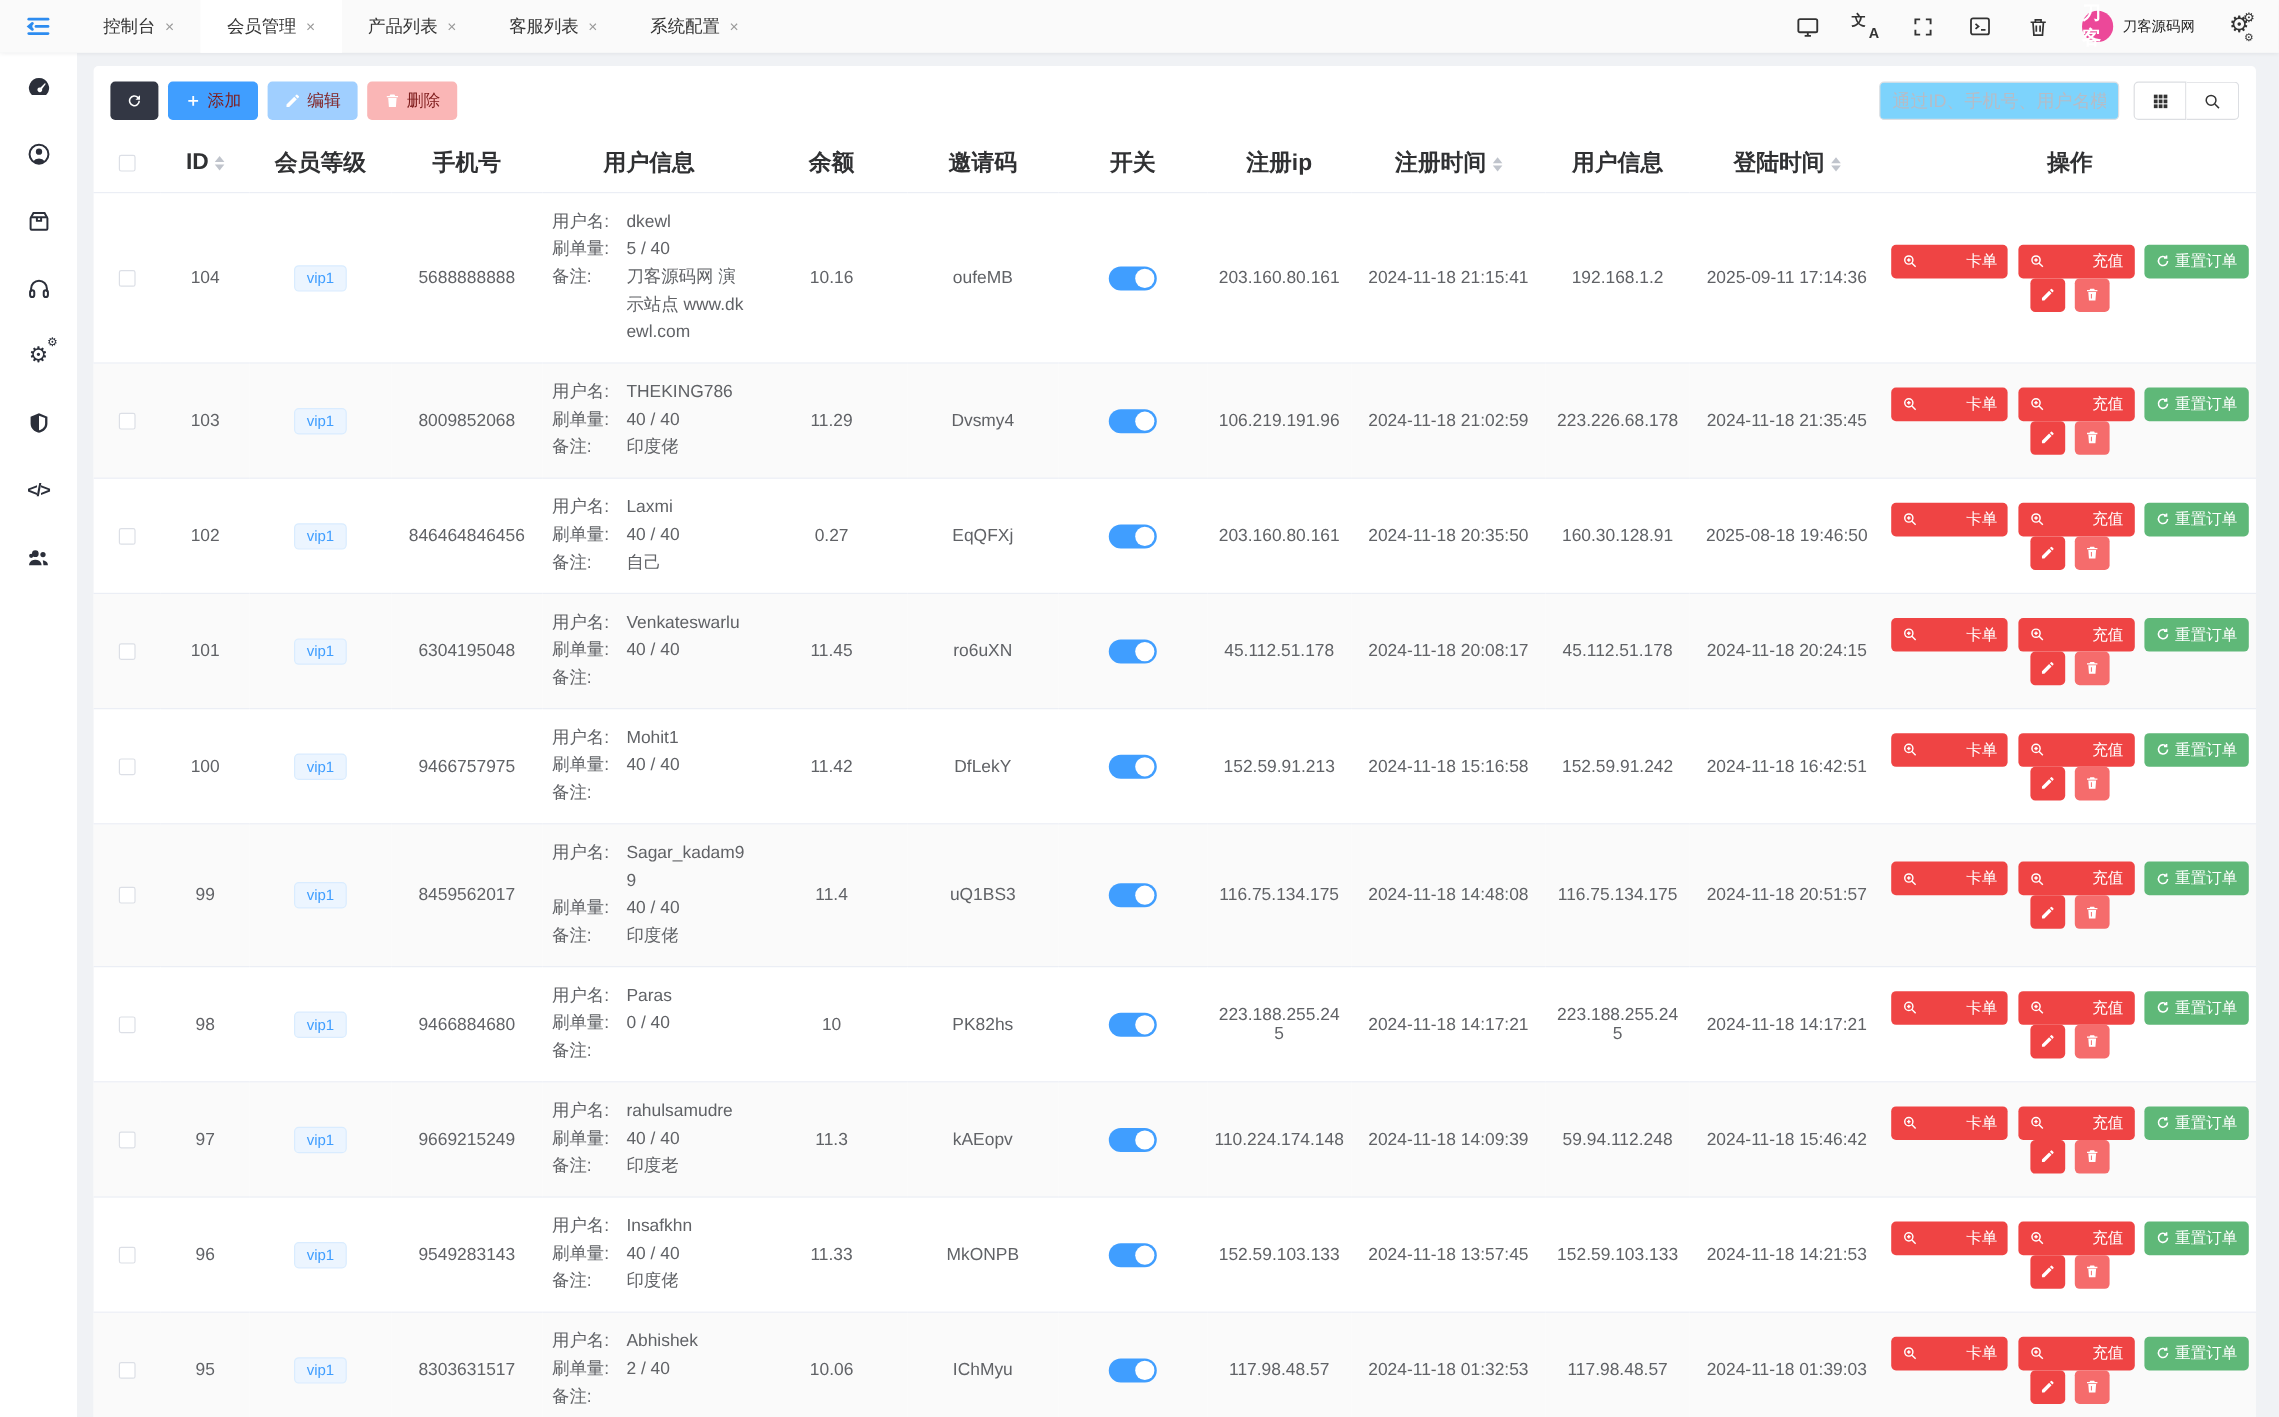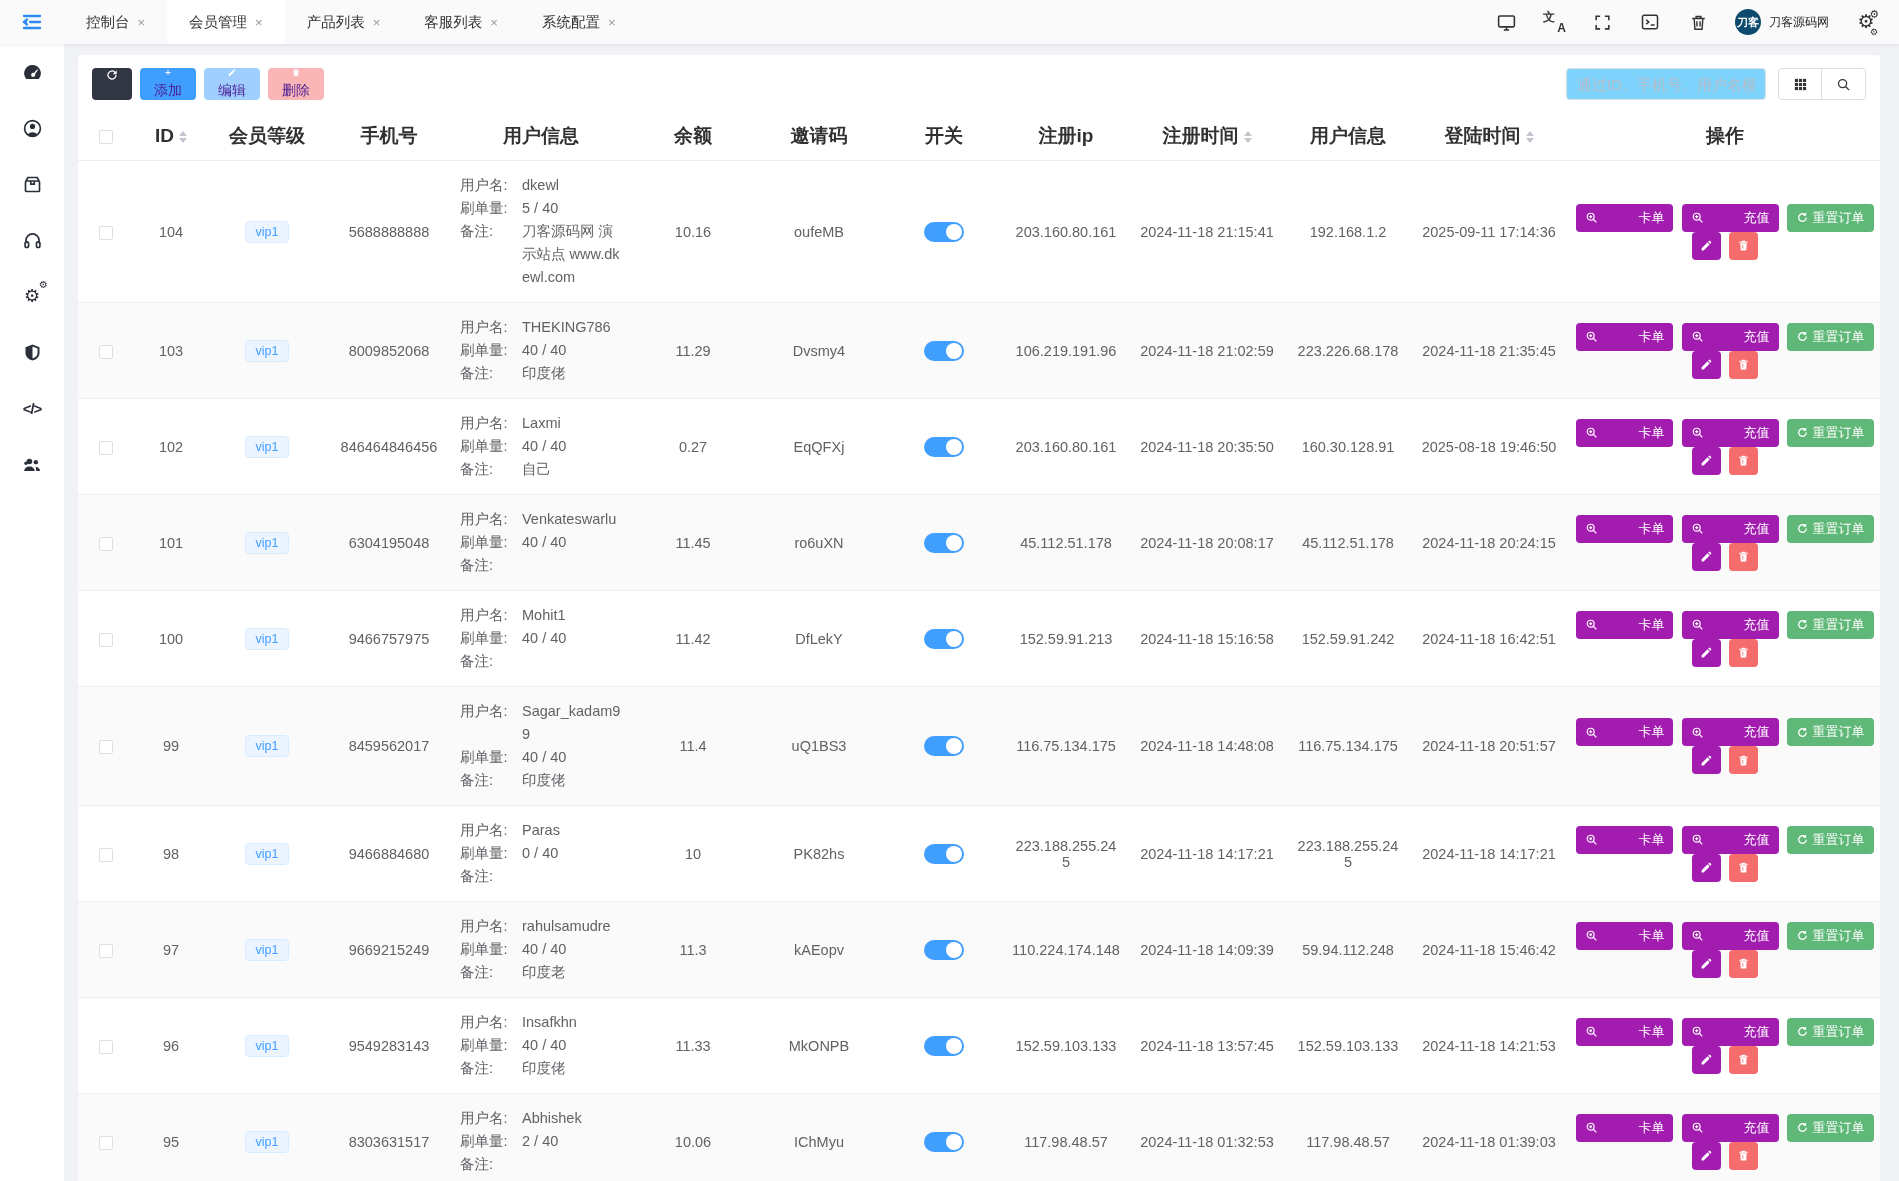--- a/index.html
+++ b/index.html
@@ -11,22 +11,22 @@
     display:flex; align-items:stretch; z-index:10; box-shadow:0 1px 4px rgba(0,21,41,.08); }
   .collapse-btn { width:64px; display:flex; align-items:center; justify-content:center; cursor:pointer; }
   .tabs { display:flex; align-items:stretch; }
   .tab { display:flex; align-items:center; gap:8px; padding:0 22px; font-size:14.5px; color:#333;
     cursor:pointer; }
   .tab.active { background:#fff; }
   .tab .x { color:#999; font-size:13px; }
   .top-actions { margin-left:auto; display:flex; align-items:center; gap:26px; padding-right:22px; color:#333; }
   .top-actions .ticon { width:22px; height:22px; display:flex; align-items:center; justify-content:center; cursor:pointer; }
   .brand { display:flex; align-items:center; gap:8px; cursor:pointer; }
-  .brand .logo { width:26px; height:26px; border-radius:50%; background:#0c4a6e; color:#fff;
-    font-size:11px; display:flex; align-items:center; justify-content:center; font-weight:bold; }
+  .brand .logo { width:26px; height:26px; border-radius:50%; background:#ec4899; color:#fff;
+    font-size:16px; display:flex; align-items:center; justify-content:center; font-weight:bold; }
   .brand .bname { font-size:12px; color:#222; }
   .gears { position:relative; width:26px; height:24px; }
   .gears .g1 { font-size:19px; line-height:24px; }
   .gears .g2 { position:absolute; right:-2px; top:-3px; font-size:11px; }
   .gears .g3 { position:absolute; right:-1px; bottom:-4px; font-size:9px; }
   .trans-icon { position:relative; width:22px; height:22px; font-weight:bold; }
   .trans-icon .zh { position:absolute; left:0; top:-2px; font-size:12px; }
   .trans-icon .en { position:absolute; right:-1px; bottom:-2px; font-size:12px; }
 
   
@@ -34,22 +34,22 @@
   .side-item { height:56px; display:flex; align-items:center; justify-content:center; color:#2b2f3a; cursor:pointer; }
   .side-item svg { width:21px; height:21px; }
   .side-item .code-txt { font-size:15px; font-weight:bold; letter-spacing:-1px; }
   .side-gear { font-size:18px; position:relative; }
   .side-gear .sg2 { position:absolute; right:-8px; top:-6px; font-size:10px; }
 
   
   .main { position:absolute; left:64px; top:44px; right:0; bottom:0; padding:11px 19px 0 14px; }
   .card { background:#fff; border-radius:4px; width:1802px; }
   .toolbar { display:flex; align-items:center; padding:13px 14px 12px 14px; }
-  .tbtn { height:32px; border:none; border-radius:4px; color:#4c1d95; font-size:14px; cursor:pointer;
-    display:inline-flex; align-items:center; gap:5px; padding:0 14px; margin-right:8px;flex-direction:column; }
+  .tbtn { height:32px; border:none; border-radius:4px; color:#7f1d1d; font-size:14px; cursor:pointer;
+    display:inline-flex; align-items:center; gap:5px; padding:0 14px; margin-right:8px; }
   .tbtn.dark { background:#333744; padding:0 13px; }
   .tbtn.blue { background:#409eff; }
   .tbtn.blue-disabled { background:#a0cfff; cursor:not-allowed; }
   .tbtn.red-disabled { background:#fab6b6; cursor:not-allowed; }
   .tbtn svg { width:14px; height:14px; }
   .toolbar-right { margin-left:auto; display:flex; align-items:center; }
   .search-input { width:200px; height:32px; border:1px solid #dcdee2; border-radius:4px;
     padding:0 10px; font-size:15px; color:#606266; outline:none; background:#7dd3fc;
     font-family:"Liberation Sans","DejaVu Sans",sans-serif; }
   .search-input::placeholder { color:#b6bcc6; }
@@ -80,21 +80,21 @@
   .tag { background:#ecf5ff; border:1px solid #d9ecff; color:#409eff; font-size:12.5px;
     padding:3px 10px; border-radius:4px; display:inline-block; cursor:default; }
   .toggle { width:40px; height:20px; border-radius:10px; background:#409eff; position:relative;
     display:inline-block; vertical-align:middle; cursor:pointer; }
   .toggle .knob { position:absolute; right:2px; top:2px; width:16px; height:16px; border-radius:50%; background:#fff; }
   td.ops { padding:10px 2px; }
   .btn { display:inline-flex; align-items:center; gap:4px; border:none; color:#fff; border-radius:4px;
     font-size:13px; padding:0 9px; height:28px; cursor:pointer; margin:0 2px; vertical-align:middle;
     font-family:"Liberation Sans","DejaVu Sans",sans-serif; }
   .btn svg { width:13px; height:13px; }
-  .btn.blue { background:#a21caf;gap:40px; }
+  .btn.blue { background:#ef4444;gap:40px; }
   .btn.green { background:#5fb878; }
   .btn.red { background:#f56c6c; }
   .btn.icononly { padding:0 8px; }
 </style>
 </head>
 <body>
 
 <div class="topbar">
   <div class="collapse-btn">
     <svg width="24" height="24" viewBox="0 0 24 24" fill="none" stroke="#2d8cf0" stroke-width="2.3" stroke-linecap="round">

